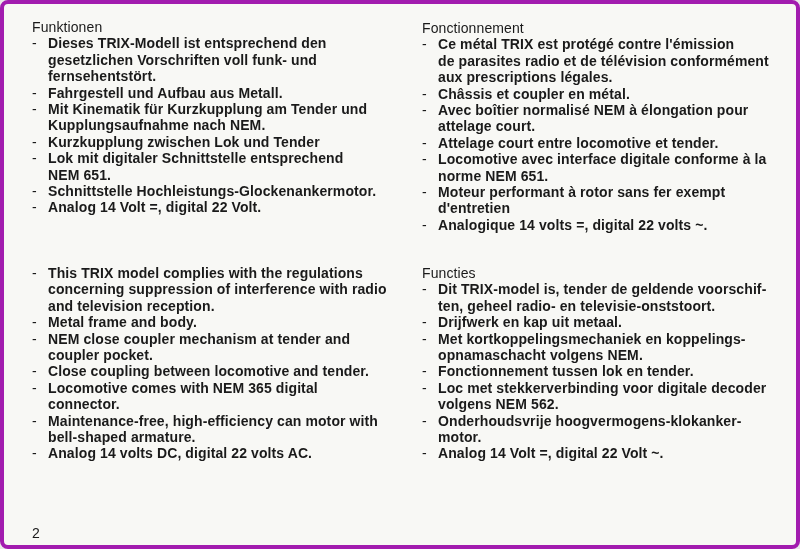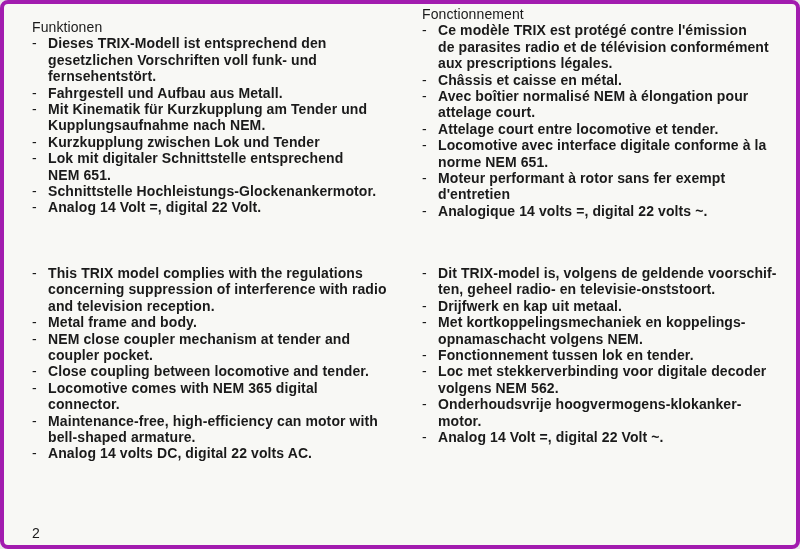--- a/index.html
+++ b/index.html
@@ -43,21 +43,21 @@
   }
   .dash {
     flex: 0 0 16px;
   }
   .txt {
     flex: 1;
     white-space: pre-line;
     font-weight: bold;
   }
   #sec-de { left: 28px;  top: 15px;  }
-  #sec-fr { left: 418px; top: 2px;  }
+  #sec-fr { left: 418px; top: 16px;  }
   #sec-en { left: 28px;  top: 261px; }
   #sec-nl { left: 418px; top: 261px; }
   .page-number {
     position: absolute;
     left: 28px;
     top: 521px;
     font-size: 14px;
     line-height: 16.4px;
   }
 </style>
@@ -102,27 +102,27 @@
         <span class="txt">Analog 14 Volt =, digital 22 Volt.</span>
       </li>
     </ul>
   </div>
 
   <div class="section" id="sec-fr">
     <h2>Fonctionnement</h2>
     <ul class="features">
       <li class="feature">
         <span class="dash">-</span>
-        <span class="txt">Ce modèle TRIX est protégé contre l'émission
+        <span class="txt">Ce métal TRIX est protégé contre l'émission
 de parasites radio et de télévision conformément
 aux prescriptions légales.</span>
       </li>
       <li class="feature">
         <span class="dash">-</span>
-        <span class="txt">Châssis et caisse en métal.</span>
+        <span class="txt">Châssis et coupler en métal.</span>
       </li>
       <li class="feature">
         <span class="dash">-</span>
         <span class="txt">Avec boîtier normalisé NEM à élongation pour
 attelage court.</span>
       </li>
       <li class="feature">
         <span class="dash">-</span>
         <span class="txt">Attelage court entre locomotive et tender.</span>
       </li>
@@ -175,24 +175,25 @@
 bell-shaped armature.</span>
       </li>
       <li class="feature">
         <span class="dash">-</span>
         <span class="txt">Analog 14 volts DC, digital 22 volts AC.</span>
       </li>
     </ul>
   </div>
 
   <div class="section" id="sec-nl">
-    <ul class="features">
-      <li class="feature">
-        <span class="dash">-</span>
-        <span class="txt">Dit TRIX-model is, volgens de geldende voorschif-
+    <h2>Functies</h2>
+    <ul class="features">
+      <li class="feature">
+        <span class="dash">-</span>
+        <span class="txt">Dit TRIX-model is, tender de geldende voorschif-
 ten, geheel radio- en televisie-onststoort.</span>
       </li>
       <li class="feature">
         <span class="dash">-</span>
         <span class="txt">Drijfwerk en kap uit metaal.</span>
       </li>
       <li class="feature">
         <span class="dash">-</span>
         <span class="txt">Met kortkoppelingsmechaniek en koppelings-
 opnamaschacht volgens NEM.</span>

